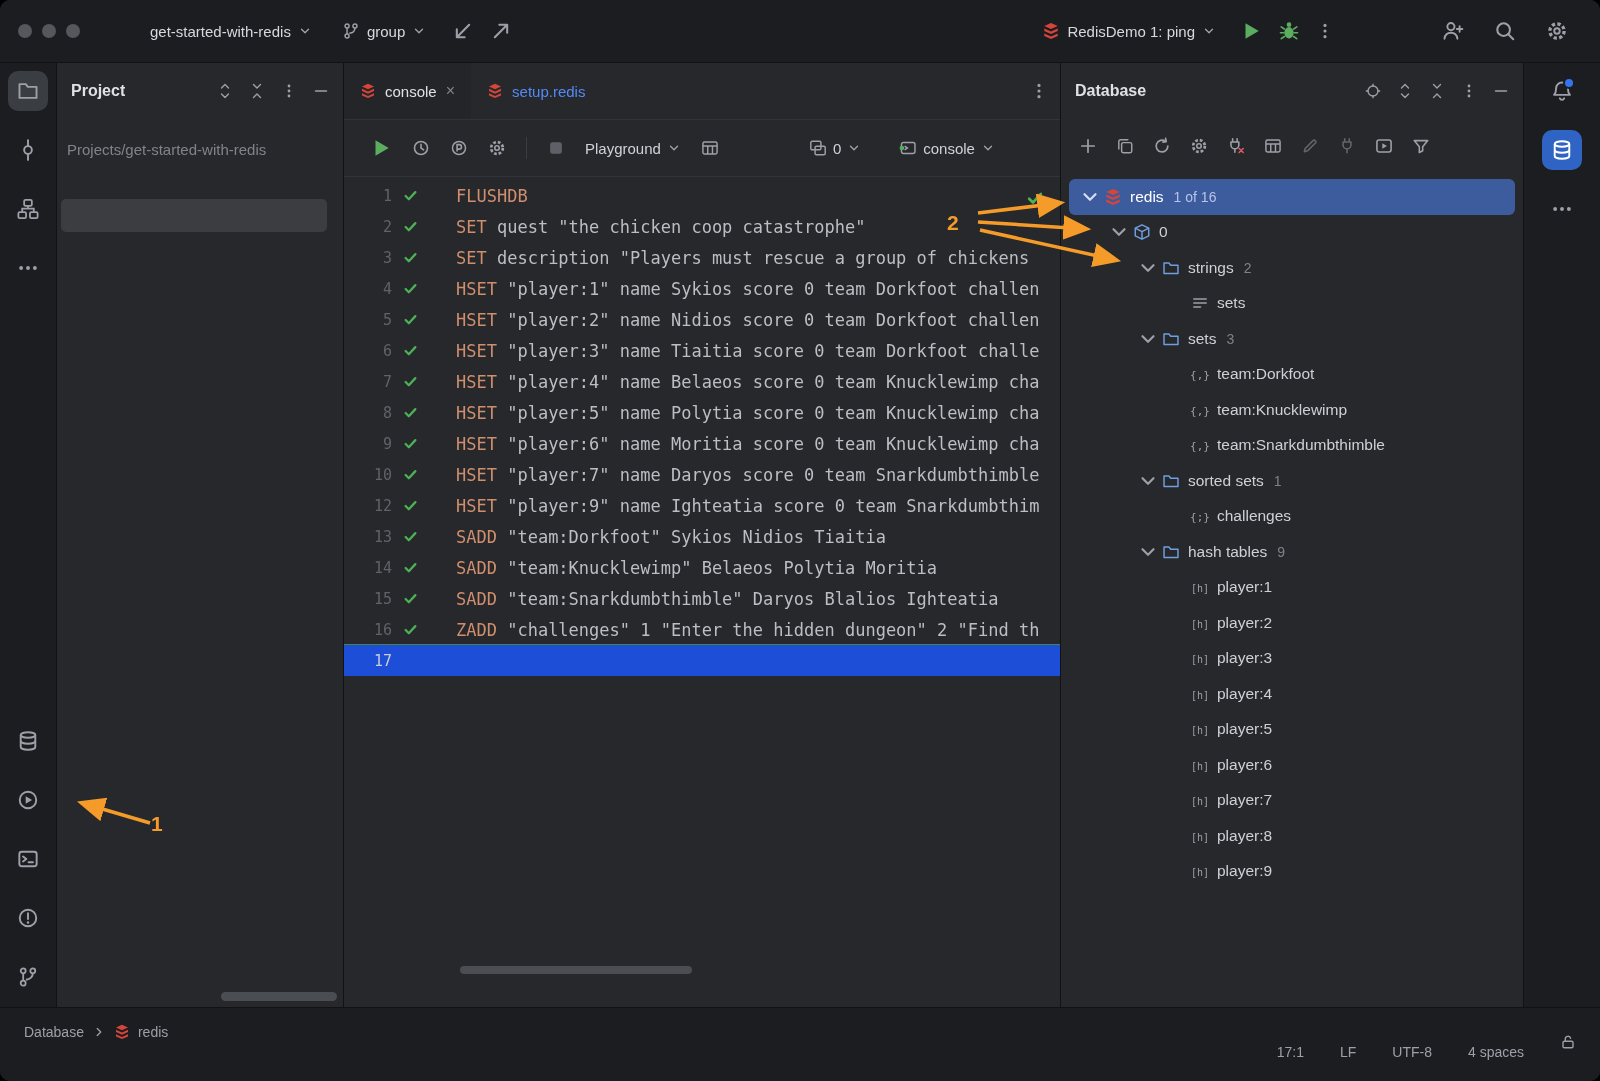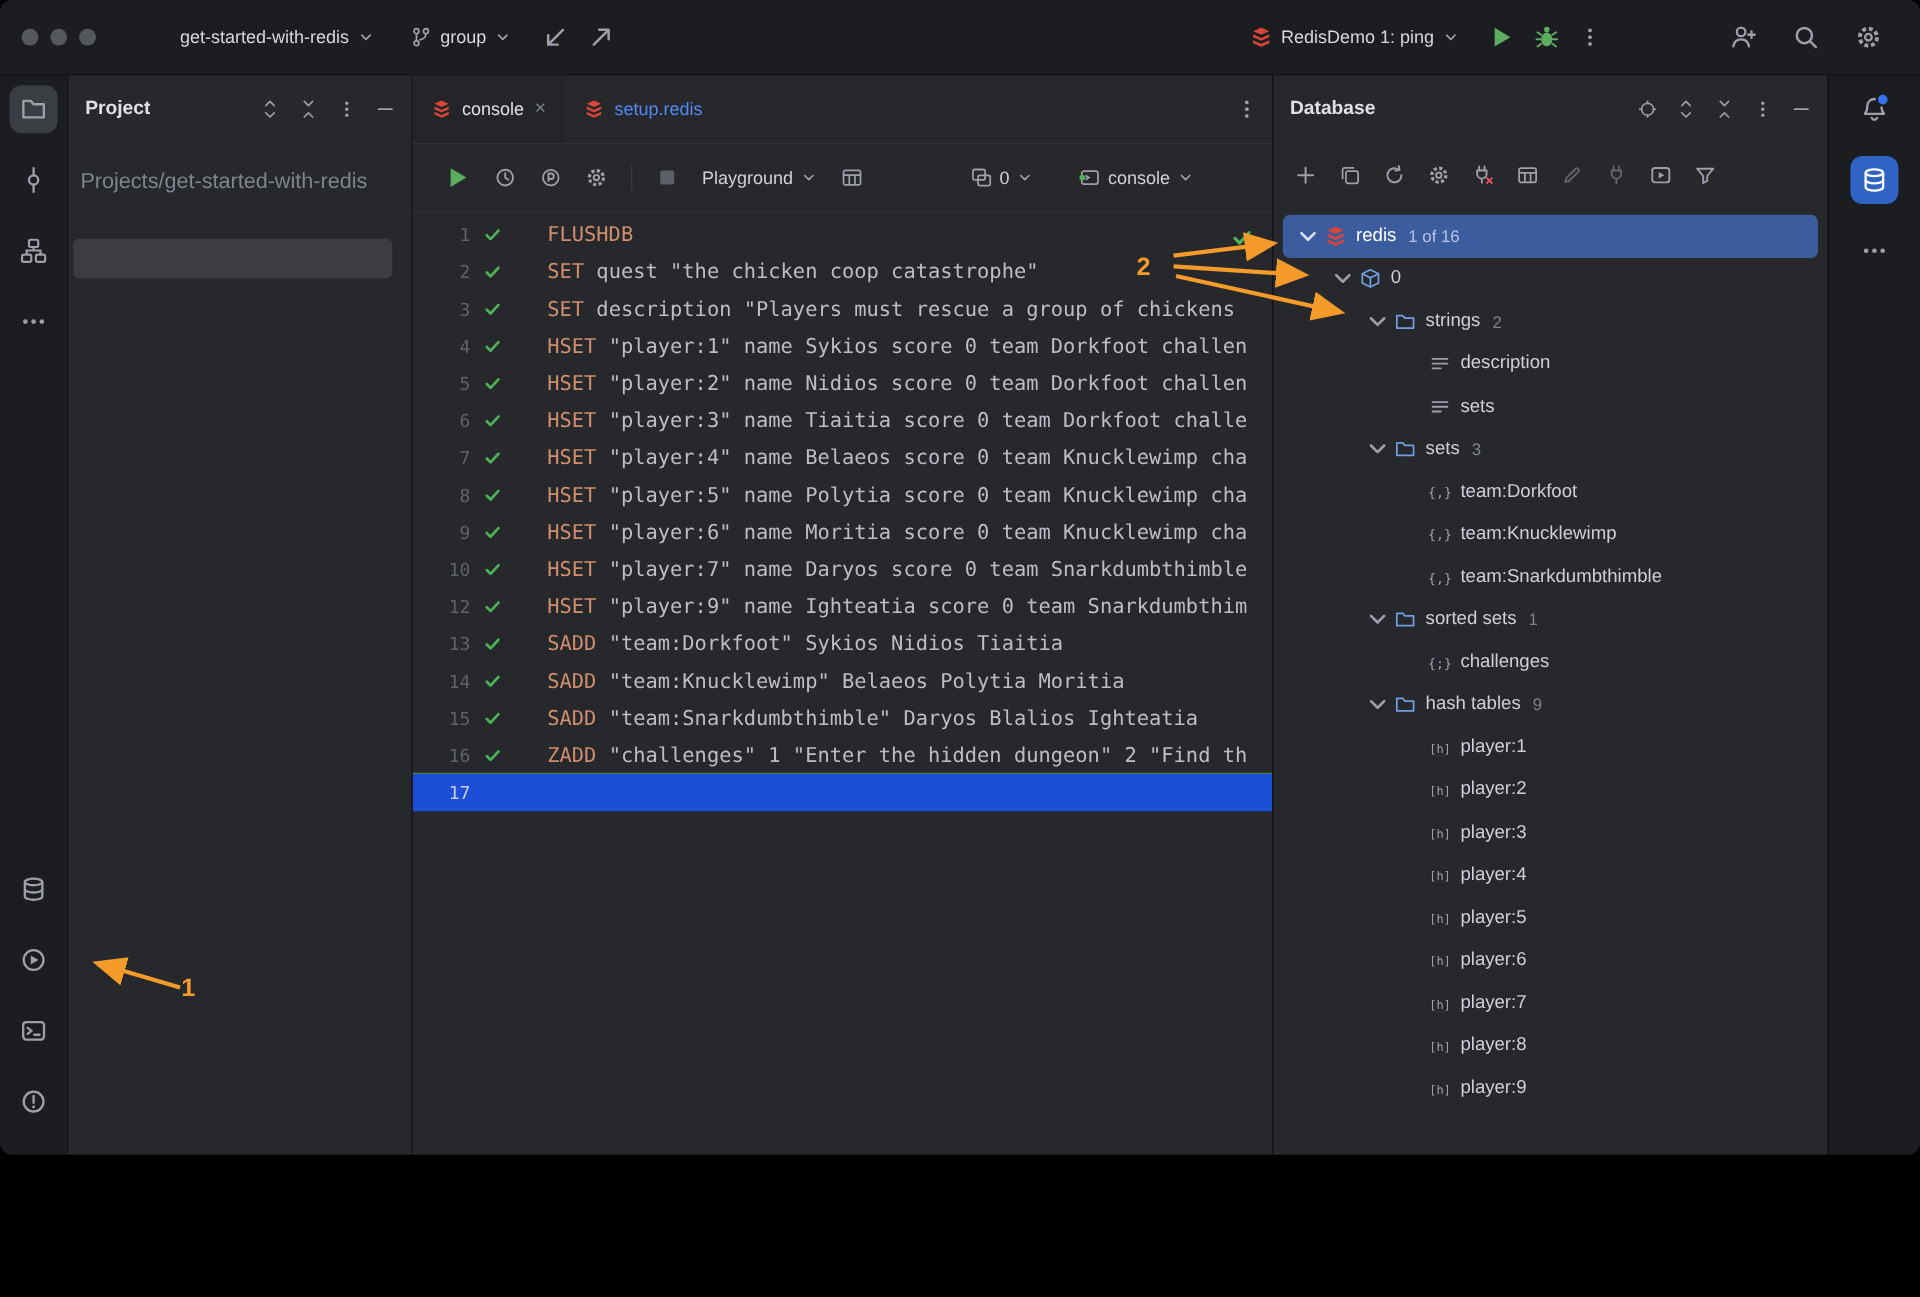--- a/index.html
+++ b/index.html
@@ -1,18 +1,18 @@
 <!DOCTYPE html>
 <html><head>
 <meta charset="utf-8">
 <style>
   html,body{margin:0;padding:0;background:#000;}
   body{width:1600px;height:1081px;overflow:hidden;font-family:"Liberation Sans",sans-serif;
        -webkit-font-smoothing:antialiased;color:#ced0d6;}
-  .window{width:1600px;height:962px;background:#1b1d20;border-radius:10px;overflow:hidden;
+  .window{width:1600px;height:1081px;background:#1b1d20;border-radius:10px;overflow:hidden;
           display:flex;flex-direction:column;position:relative;}
 
   
   .titlebar{height:62px;flex:0 0 62px;background:#1b1d20;display:flex;align-items:center;
             padding:0 18px;border-bottom:1px solid #111214;}
   .traffic{display:flex;gap:10px;margin-right:62px;}
   .tdot{width:14px;height:14px;border-radius:50%;background:#54575c;}
   .tb-widget{display:flex;align-items:center;gap:7px;color:#d5d8de;font-size:15px;
              padding:6px 8px;border-radius:8px;white-space:nowrap;}
   .flex1{flex:1;}
@@ -42,21 +42,21 @@
              background:#3574f0;border:2px solid #1b1d20;}
 
   
   .panel-head{height:56px;flex:0 0 56px;display:flex;align-items:center;padding:0 14px;gap:16px;}
   .panel-title{font-weight:700;color:#dfe1e5;font-size:16px;white-space:nowrap;overflow:hidden;}
   .head-icons{margin-left:auto;display:flex;align-items:center;gap:16px;}
 
   
   .project{width:286px;flex:0 0 286px;background:#26282b;border-right:1px solid #111214;
            position:relative;display:flex;flex-direction:column;}
-  .proj-path{color:#7f848c;font-size:18px;padding:22px 10px 0 10px;white-space:nowrap;overflow:hidden;}
+  .proj-path{color:#7f848c;font-size:15px;padding:22px 10px 0 10px;white-space:nowrap;overflow:hidden;}
   .proj-selrow{position:absolute;left:4px;top:136px;width:266px;height:33px;background:#3b3d41;border-radius:5px;}
   .proj-hscroll{position:absolute;bottom:6px;left:164px;width:116px;height:9px;border-radius:5px;background:#4a4d52;}
 
   
   .editor{width:716px;flex:0 0 716px;background:#26282b;border-right:1px solid #111214;
           display:flex;flex-direction:column;position:relative;}
   .tabbar{height:56px;flex:0 0 56px;display:flex;align-items:center;border-bottom:1px solid #313338;padding-right:12px;}
   .tab{display:flex;align-items:center;gap:9px;height:100%;padding:0 16px;font-size:15px;color:#9da0a8;}
   .tab.active{background:#232528;color:#dfe1e5;}
   .tab .close{color:#81858c;font-size:16px;line-height:1;}
@@ -641,29 +641,20 @@
             <span class="tlabel">strings</span>
             <span class="tbadge">2</span>
           </div>
           <div class="tree-row" style="padding-left: 97px;">
             <span class="chev"></span>
             <span class="ticon">
               <svg viewBox="0 0 16 16" fill="none" stroke="#9da0a8" stroke-width="1.4" stroke-linecap="round">
                 <path d="M2.5 4.5h11M2.5 8h11M2.5 11.5h6"></path>
               </svg>
             </span>
-            <span class="tlabel">description</span>
-          </div>
-          <div class="tree-row" style="padding-left: 97px;">
-            <span class="chev"></span>
-            <span class="ticon">
-              <svg viewBox="0 0 16 16" fill="none" stroke="#9da0a8" stroke-width="1.4" stroke-linecap="round">
-                <path d="M2.5 4.5h11M2.5 8h11M2.5 11.5h6"></path>
-              </svg>
-            </span>
             <span class="tlabel">sets</span>
           </div>
           <div class="tree-row" style="padding-left: 68px;">
             <span class="chev">
               <svg viewBox="0 0 16 16" fill="none" stroke="currentColor" stroke-width="1.6" stroke-linecap="round" stroke-linejoin="round">
                 <path d="M4 6l4 4 4-4"></path>
               </svg>
             </span>
             <span class="ticon">
               <svg viewBox="0 0 16 16" fill="none" stroke="#6f9fdf" stroke-width="1.3" stroke-linejoin="round">

